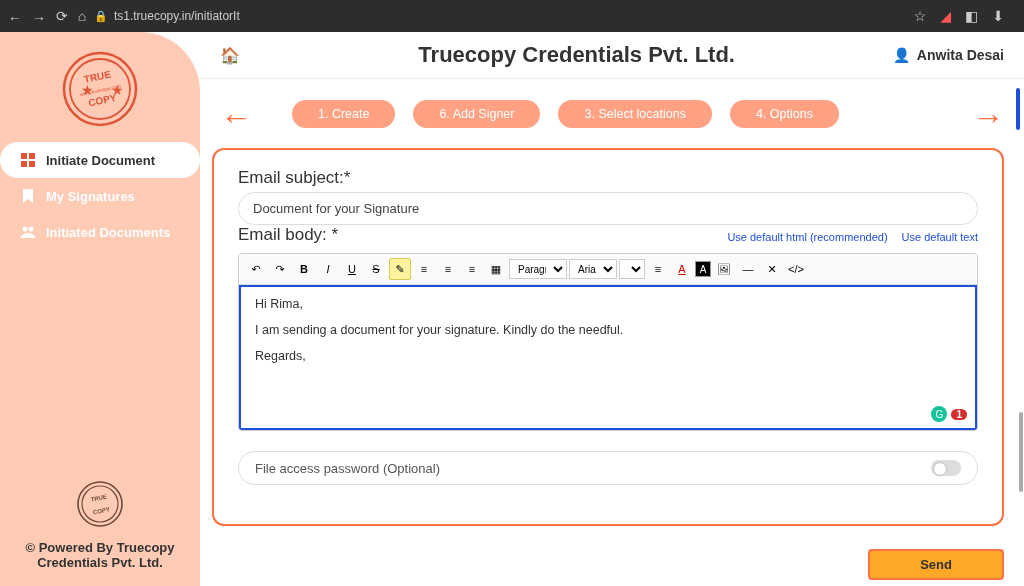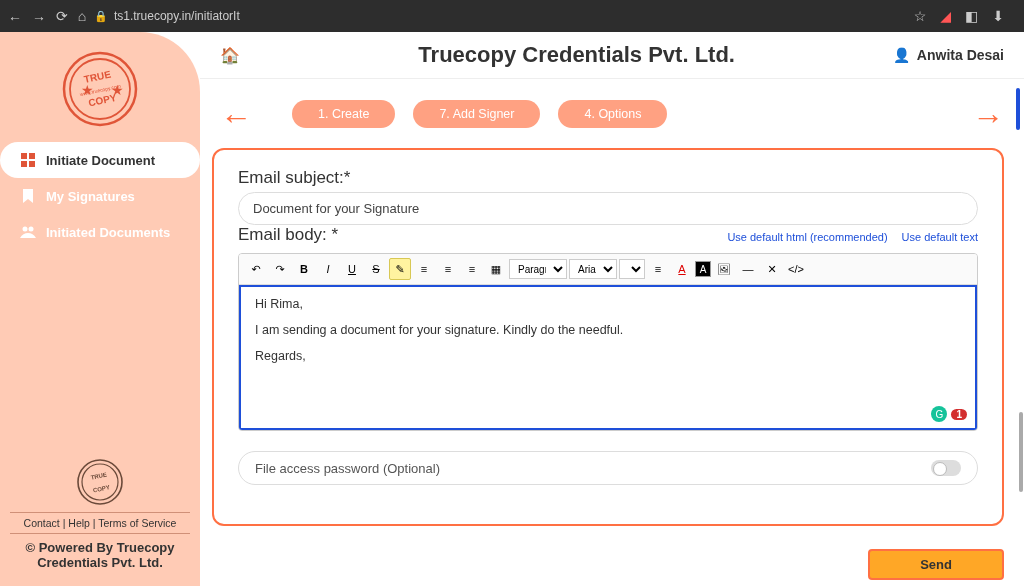--- a/index.html
+++ b/index.html
@@ -154,40 +154,40 @@
     </div>
     <div class="sidebar-footer">
       <div class="footer-logo">
         <svg viewBox="0 0 48 48">
             <circle cx="24" cy="24" r="22" fill="none" stroke="#6b4a3a" stroke-width="1.6"></circle>
             <circle cx="24" cy="24" r="18" fill="none" stroke="#6b4a3a" stroke-width="1.2"></circle>
             <text x="24" y="20" text-anchor="middle" font-size="6" fill="#6b4a3a" font-weight="bold" transform="rotate(-12 24 24)">TRUE</text>
             <text x="24" y="33" text-anchor="middle" font-size="6" fill="#6b4a3a" font-weight="bold" transform="rotate(-12 24 24)">COPY</text>
           </svg>
       </div>
-      <div class="footer-links"><span>Contact  |  Help  |  Terms of Service</span></div>
       <div class="footer-copy">© Powered By Truecopy Credentials Pvt. Ltd.</div>
     </div>
   </div>
 
   <div class="main">
     <div class="header">
       <span class="home-icon">🏠</span>
       <div class="company-title">Truecopy Credentials Pvt. Ltd.</div>
       <div class="user-badge">
         <span class="user-icon">👤</span>
         <span>Anwita Desai</span>
       </div>
     </div>
 
     <div class="steps-row">
       <span class="arrow-btn left">←</span>
       <div class="steps">
         <div class="step">1. Create</div>
-        <div class="step">7. Add Signer</div>
+        <div class="step">6. Add Signer</div>
+        <div class="step">3. Select locations</div>
         <div class="step">4. Options</div>
       </div>
       <span class="arrow-btn right">→</span>
     </div>
 
     <div class="content-card">
       <div class="field-label">Email subject:*</div>
       <input class="text-input" type="text" value="Document for your Signature" style="">
       
       <div class="body-header">

